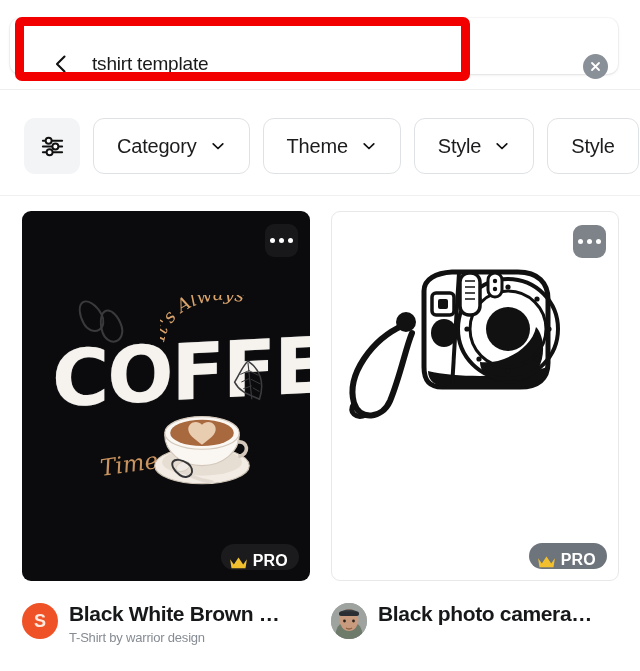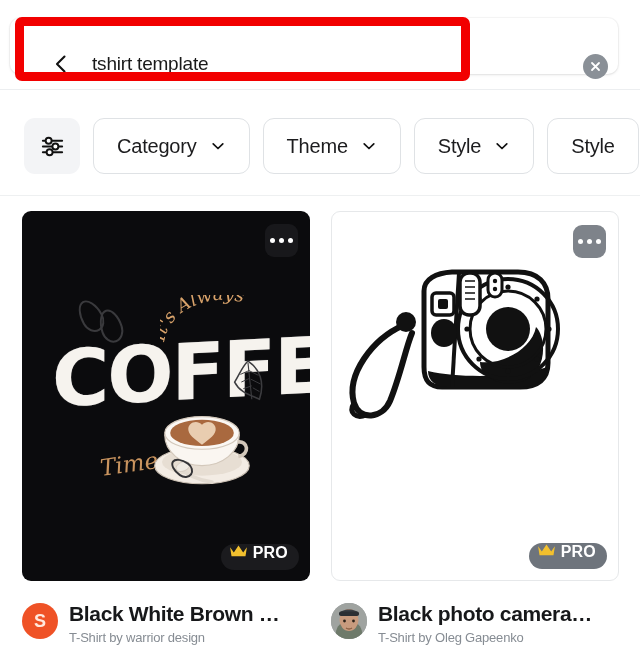--- a/index.html
+++ b/index.html
@@ -116,21 +116,21 @@
   }
   .more-dark { background: #18181b; }
   .more-light { background: #7e838a; }
   .more-btn i { width: 5px; height: 5px; border-radius: 50%; background: #ffffff; display: block; }
   .more-light i { background: #ffffff; }
 
   .pro-badge {
     position: absolute; right: 11px; bottom: 11px;
     height: 26px; padding: 0 11px 0 8px;
     border-radius: 13px;
-    display: flex; align-items: flex-start; gap: 5px;
+    display: flex; align-items: flex-end; gap: 5px;
   }
   .pro-dark { background: #1b1b1e; }
   .pro-light { background: #6e747c; }
   .pro-text { color: #ffffff; font-size: 16px; font-weight: bold; letter-spacing: 0.2px; }
   .crown { display: block; }
 
   
   .art-coffee { position: absolute; inset: 0; }
   .cf-its {
     position: absolute; left: 138px; top: 84px; width: 118px; height: 56px;
@@ -390,19 +390,18 @@
             <ellipse cx="18" cy="17" rx="9.5" ry="11" fill="#c89b7e"></ellipse>
             <path d="M8 11 C10 5 26 5 28 11 C27 13 22 11 18 11 C14 11 9 13 8 11Z" fill="#3a3f44"></path>
             <rect x="8" y="8.5" width="20" height="4.5" rx="2" fill="#2b2f33"></rect>
             <circle cx="13.5" cy="18" r="1.4" fill="#2b2219"></circle>
             <circle cx="22.5" cy="18" r="1.4" fill="#2b2219"></circle>
             <path d="M15 25 Q18 27 21 25" stroke="#8a5f42" stroke-width="1.3" fill="none"></path>
           </svg>
         </div>
         <div class="cap-text">
           <div class="cap-title">Black photo camera…</div>
-          <div class="cap-sub">T-Shirt by Oleg Gapeenko</div>
         </div>
       </div>
     </div>
 
   </div>
 </div>
 
 </body></html>

